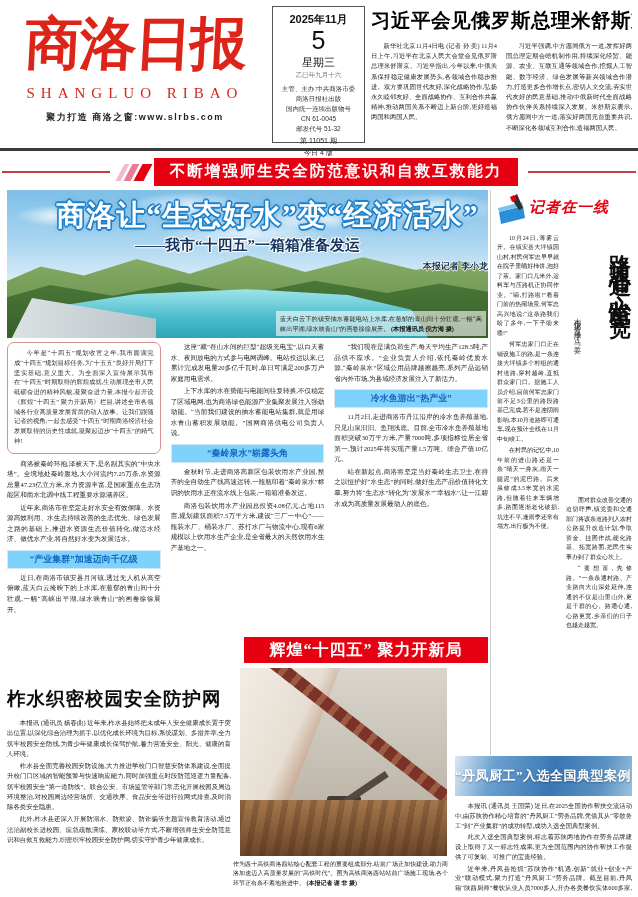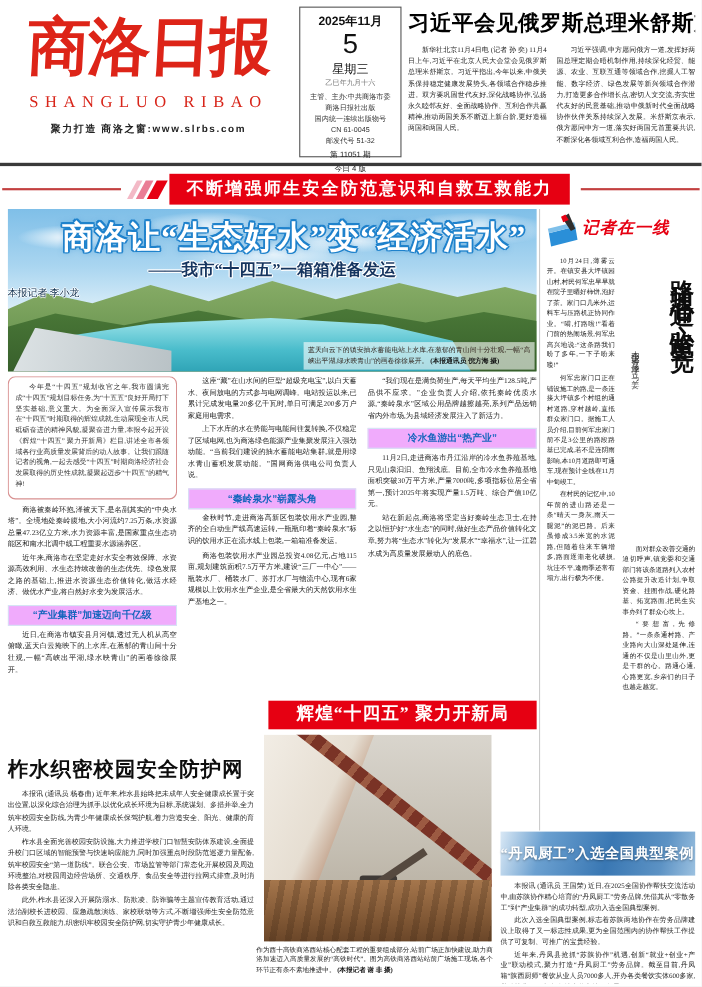--- a/index.html
+++ b/index.html
@@ -63,22 +63,22 @@
     clip-path:polygon(4% 100%,8% 34%,26% 10%,52% 0,76% 12%,91% 42%,95% 100%); }
   .mp-dam { position:absolute; left:1%; bottom:0; width:30%; height:27%; background:linear-gradient(100deg,#dde3e5,#b9c2c6);
     clip-path:polygon(0 100%,14% 0,100% 52%,100% 100%); }
   .mp-headline { position:absolute; left:0; top:6px; width:100%; text-align:center; z-index:5;
     font-size:29px; font-weight:bold; letter-spacing:1px; color:#fff; white-space:nowrap;
     text-shadow:-1.6px 0 #1f82cc, 1.6px 0 #1f82cc, 0 -1.6px #1f82cc, 0 1.6px #1f82cc,
                 -1.2px -1.2px #1f82cc, 1.2px 1.2px #1f82cc, -1.2px 1.2px #1f82cc, 1.2px -1.2px #1f82cc, 0 0 6px rgba(31,130,204,.6);margin-left:20px; }
   .mp-subtitle { position:absolute; left:0; top:46px; width:100%; text-align:center; z-index:5;
     font-size:15px; font-weight:bold; color:#16355f;
     text-shadow:-1px 0 #fff,1px 0 #fff,0 -1px #fff,0 1px #fff,1px 1px #fff,-1px -1px #fff; }
-  .mp-byline { position:absolute; left:0; top:70px; width:100%; text-align:left; z-index:5;
-    font-size:9px; color:#10304f; text-shadow:-0.8px 0 #fff,0.8px 0 #fff,0 -0.8px #fff,0 0.8px #fff; }
+  .mp-byline { position:absolute; left:0; top:70px; width:100%; text-align:right; z-index:5;
+    font-size:9px; color:#10304f; text-shadow:-0.8px 0 #fff,0.8px 0 #fff,0 -0.8px #fff,0 0.8px #fff;font-weight:bold; }
   .mp-caption { position:absolute; right:2px; bottom:2px; width:210px; z-index:5;
     background:rgba(255,255,255,.6); padding:3px 4px; font-size:6.2px; line-height:1.5; text-align:justify; color:#31231c; }
   .mp-caption .credit { font-weight:bold; color:#111; }
   
   .v-divider { position:absolute; left:490px; top:190px; height:565px; border-left:1px solid #cccccc; }
   .reporter { position:absolute; left:497px; top:188px; width:135px; height:567px; overflow:hidden; }
   .rep-logo { position:relative; height:46px; }
   .rep-logo svg { position:absolute; left:0; top:4px; }
   .rep-logo-text { position:absolute; left:32px; top:10px; font-family:"Liberation Sans",sans-serif;
     font-size:15px; font-weight:bold; font-style:italic; color:#e60012; letter-spacing:1px; white-space:nowrap; }
@@ -90,21 +90,21 @@
     font-size:22px; font-weight:bold; color:#0d0d0d; letter-spacing:7px; line-height:1.05; white-space:nowrap; }
   .vert-byline { position:absolute; top:78px; left:6px; writing-mode:vertical-rl; font-size:7.5px; color:#333; letter-spacing:2px; }
   .rep-colB { position:absolute; top:262px; left:0; width:66px; }
   
   .main-text { position:absolute; left:7px; top:342px; width:481px; height:322px; display:flex; gap:10px; overflow:hidden; }
   .mt-col { flex:1 1 0; overflow:hidden; }
   .mt-col p { font-size:6.6px; line-height:1.6; text-align:justify; color:#1c1c1c; text-indent:2em; margin-bottom:2px; }
   .editor-box { border:1px solid #d89090; border-radius:7px; padding:5px 6px; margin-bottom:5px; }
   .editor-box p { font-size:6.3px; line-height:1.55; color:#333; text-indent:2em; text-align:justify; }
   .subhead { font-family:"Liberation Sans",sans-serif; font-size:9px; font-weight:bold; color:#1565bd;
-    text-align:center; margin:5px 0 4px; padding:2px 0; background:#f0abfc; border:1px solid #d5e5f4; }
+    text-align:center; margin:5px 0 4px; padding:2px 0; background:#7dd3fc; border:1px solid #d5e5f4; }
   .mt-col.pad-banner { padding-bottom:32px; }
   .series-banner { position:absolute; left:237px; bottom:1px; width:244px; height:26px; background:#e60012;
     color:#fff; font-weight:bold; font-size:16px; letter-spacing:1px; text-align:center; line-height:26px; white-space:nowrap; }
   
   .bottom-left { position:absolute; left:7px; top:686px; width:224px; height:208px; overflow:hidden; }
   .bottom-left h2 { font-size:18.5px; font-weight:bold; color:#0d0d0d; letter-spacing:1px; white-space:nowrap; margin-bottom:7px; }
   .bottom-left p { font-size:6.4px; line-height:1.6; text-align:justify; color:#1f1f1f; text-indent:2em; margin-bottom:2px; }
   
   .bottom-photo { position:absolute; left:240px; top:668px; width:207px; height:188px; overflow:hidden; }
   .cp-sky { position:absolute; inset:0; background:linear-gradient(180deg,#d9d5cd 0%,#c4beb2 55%,#b0a696 100%); }

